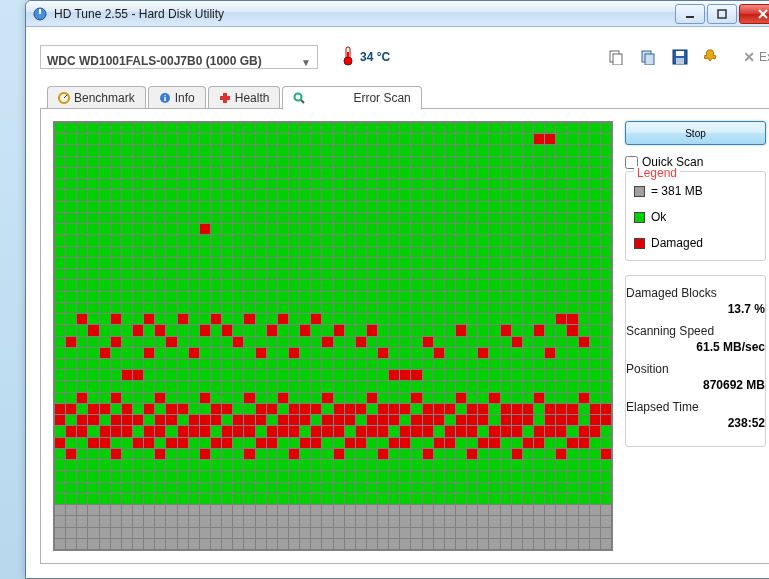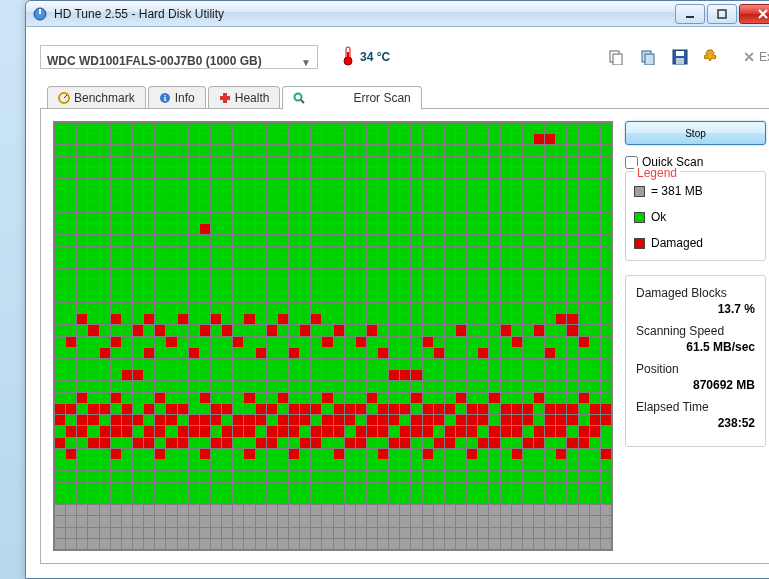--- a/index.html
+++ b/index.html
@@ -138,21 +138,21 @@
   box-shadow:0 0 2px rgba(60,127,177,0.6);
 }
 .quickscan { display:flex; align-items:center; gap:4px; margin-top:10px; }
 .quickscan input { width:13px; height:13px; }
 .legend { border:1px solid #d0d0d0; border-radius:3px; padding:6px 8px 10px 8px; margin-top:2px; position:relative; }
 .legend .lt { position:relative; top:-12px; background:#fff; padding:0 3px; display:inline-block; color:#ef4444; }
 .lrow { display:flex; align-items:center; gap:6px; margin-top:4px; }
 .lswatch { width:11px; height:11px; border:1px solid #444; }
 .lswatch.gray{background:#a0a0a0;} .lswatch.green{background:#00d000;} .lswatch.red{background:#e00000;}
 
-.stats { border:1px solid #d0d0d0; border-radius:3px; padding:10px 10px; margin-top:14px; display:flex; flex-direction:column; gap:2px;}
+.stats { border:1px solid #d0d0d0; border-radius:3px; padding:10px 0; margin-top:14px; display:flex; flex-direction:column; gap:2px;}
 .stat-label{color:#222;}
 .stat-val{font-weight:bold; text-align:right; margin-bottom:6px;}
 </style>
 </head>
 <body>
 
 <div class="window">
   <div class="titlebar">
     <span class="icon">
       <svg width="14" height="14" viewBox="0 0 14 14">

